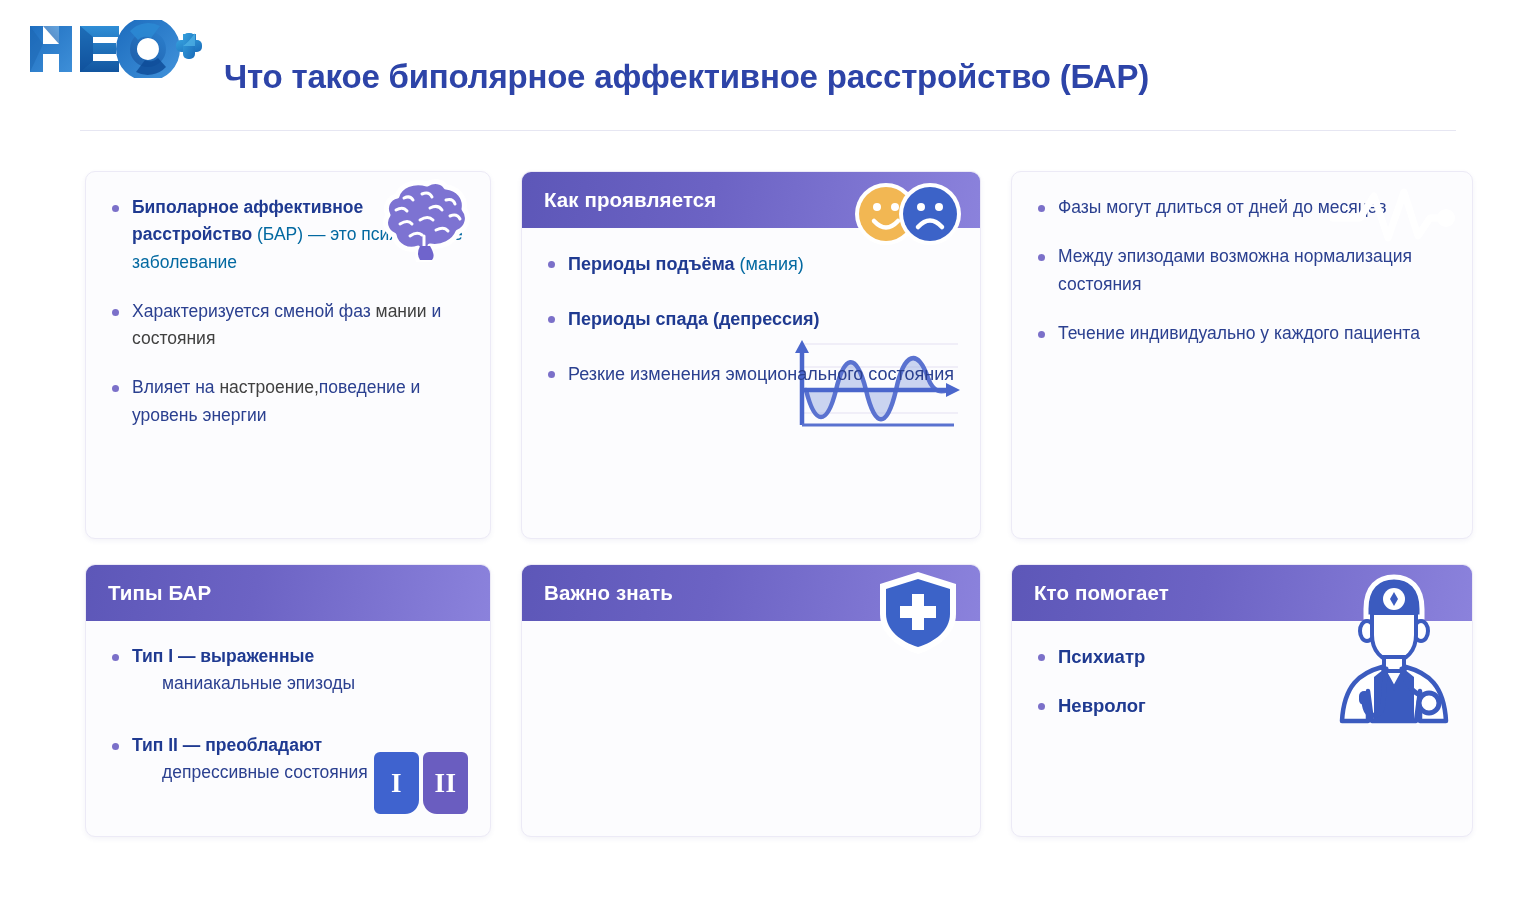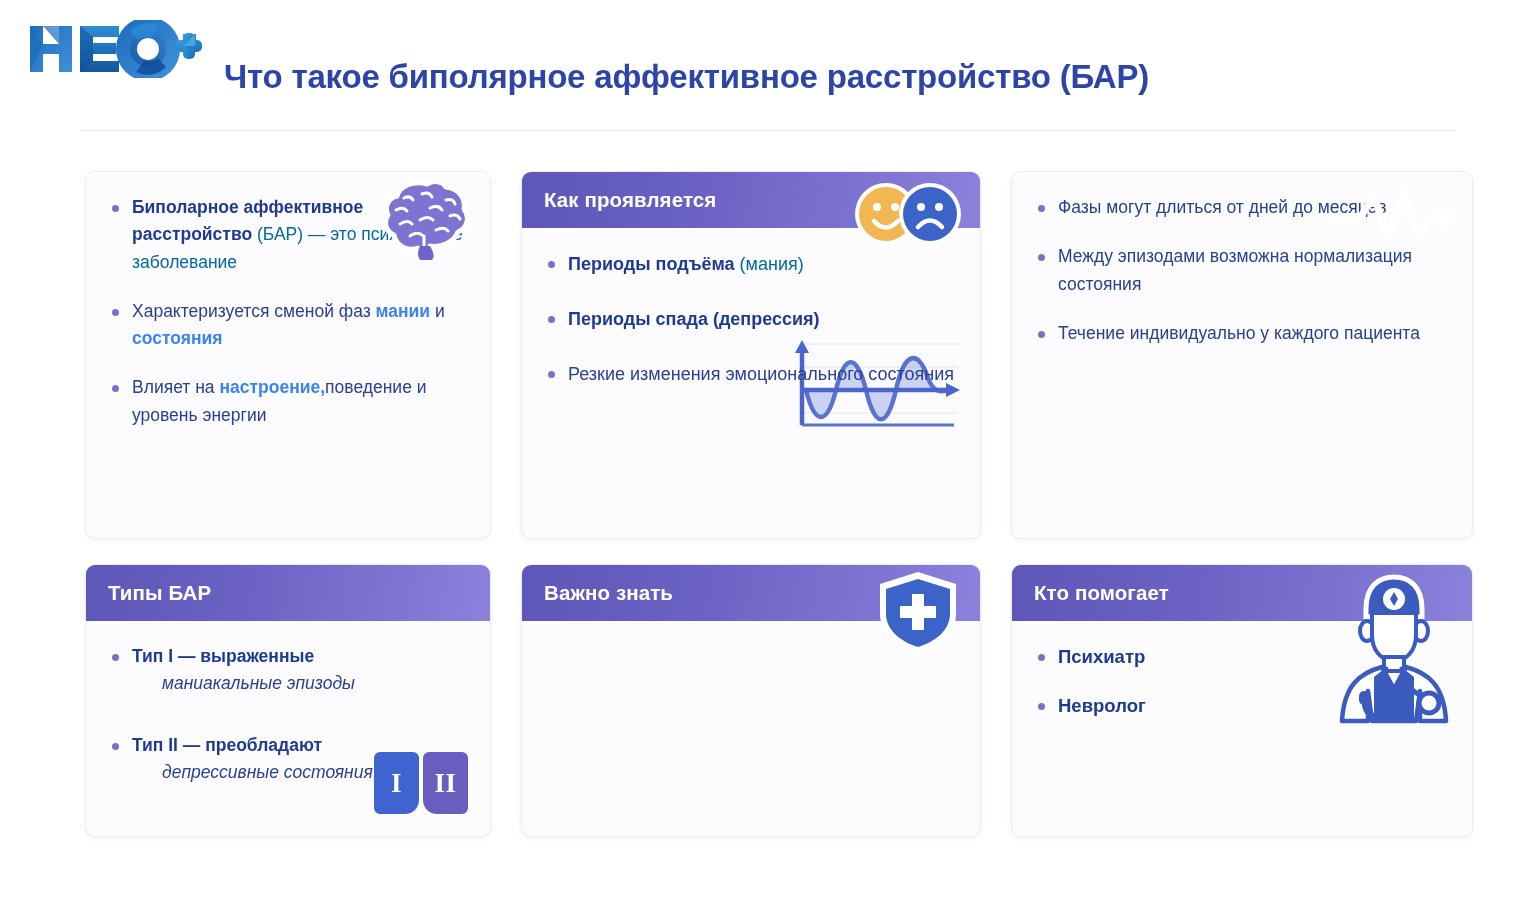--- a/index.html
+++ b/index.html
@@ -123,41 +123,40 @@
     position: absolute;
     left: 6px;
     top: 11px;
     width: 7px;
     height: 7px;
     border-radius: 50%;
     background: #7b70c9;
   }
 
   .bullets li b, .bullets li strong {
-    font-weight: bold;
-    color: #3b82f6;
+    font-weight: normal;
+    color: #404040;
   }
 
   .bullets li.lead { font-weight: bold; color: #1f3a91; }
   .bullets li.lead .reg { font-weight: normal; color: #0369a1; }
 
   
   .card-1 .bullets li { margin-bottom: 22px; }
   .card-2 .bullets li { margin-bottom: 27px; font-size: 18px; }
   .card-3 .bullets li { margin-bottom: 22px; }
   .card-4 .bullets li { margin-bottom: 34px; }
   .card-5 .bullets li { margin-bottom: 25px; font-size: 17.5px; }
   .card-6 .bullets li { margin-bottom: 20px; font-size: 18.5px; }
 
   .sub-line {
     display: block;
     padding-left: 30px;
     font-weight: normal;
     color: #2b4090;
-    font-style: italic;
   }
 
   
   .hdr-icon {
     position: absolute;
     z-index: 3;
     pointer-events: none;
   }
 
   .icon-brain  { right: 14px; top: 4px;  width: 96px;  height: 86px; }

